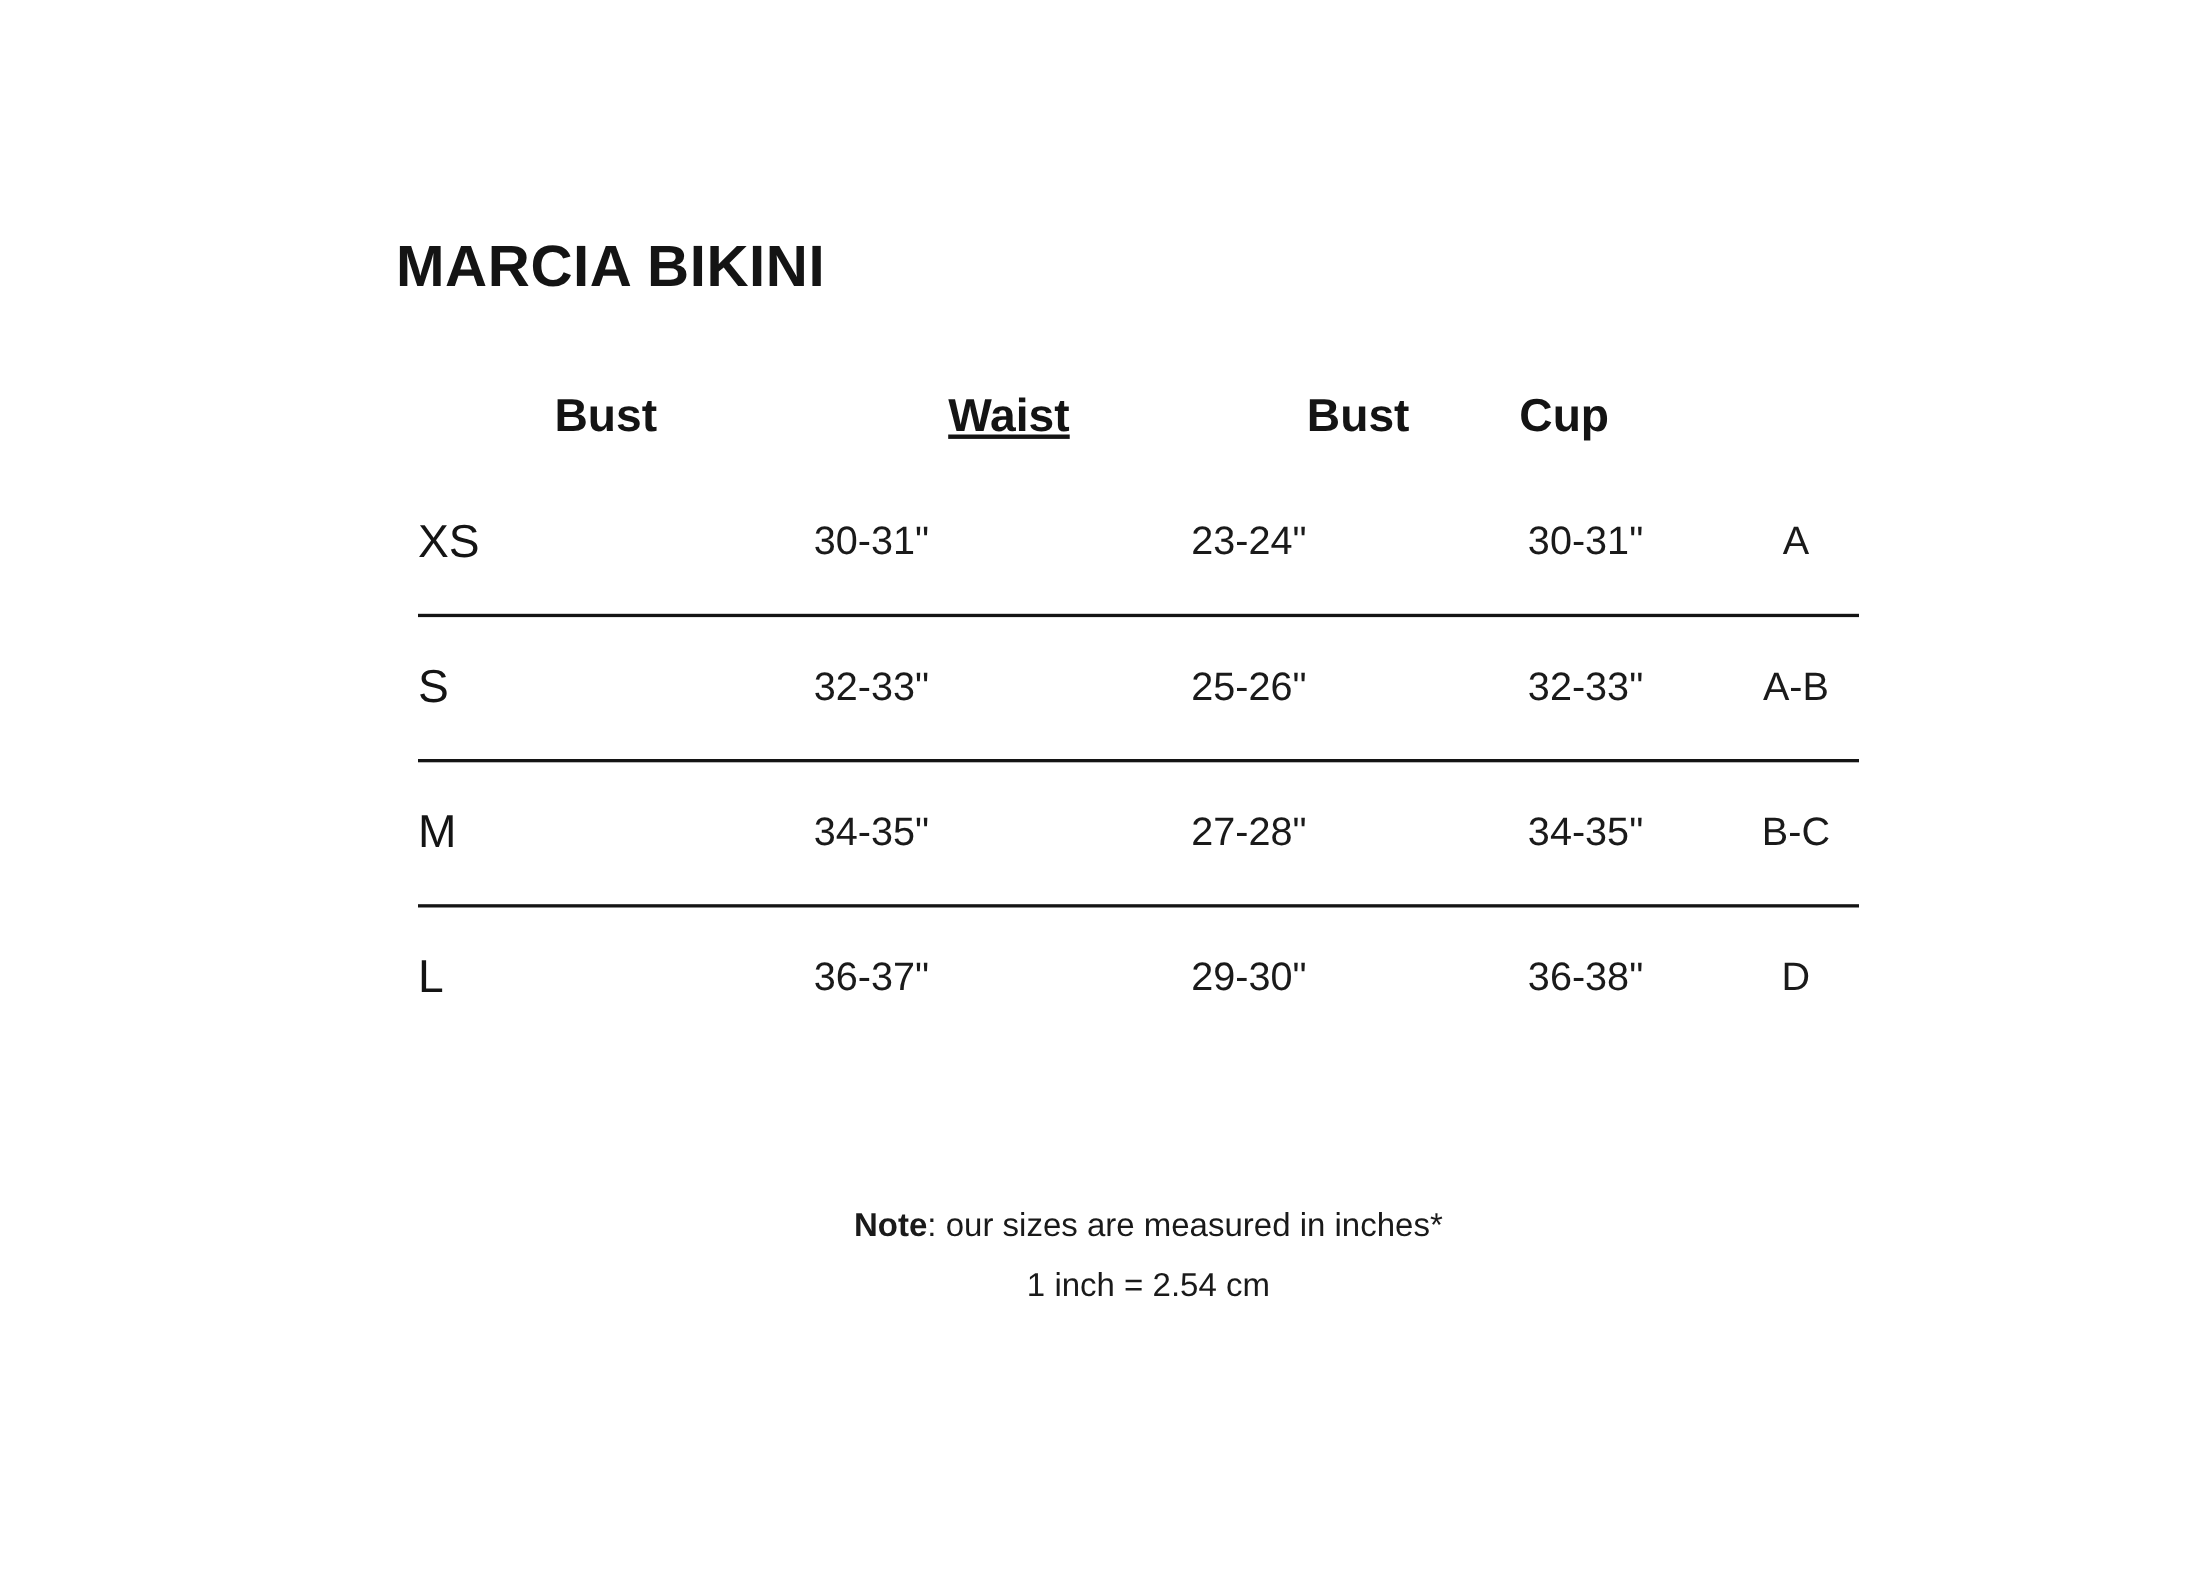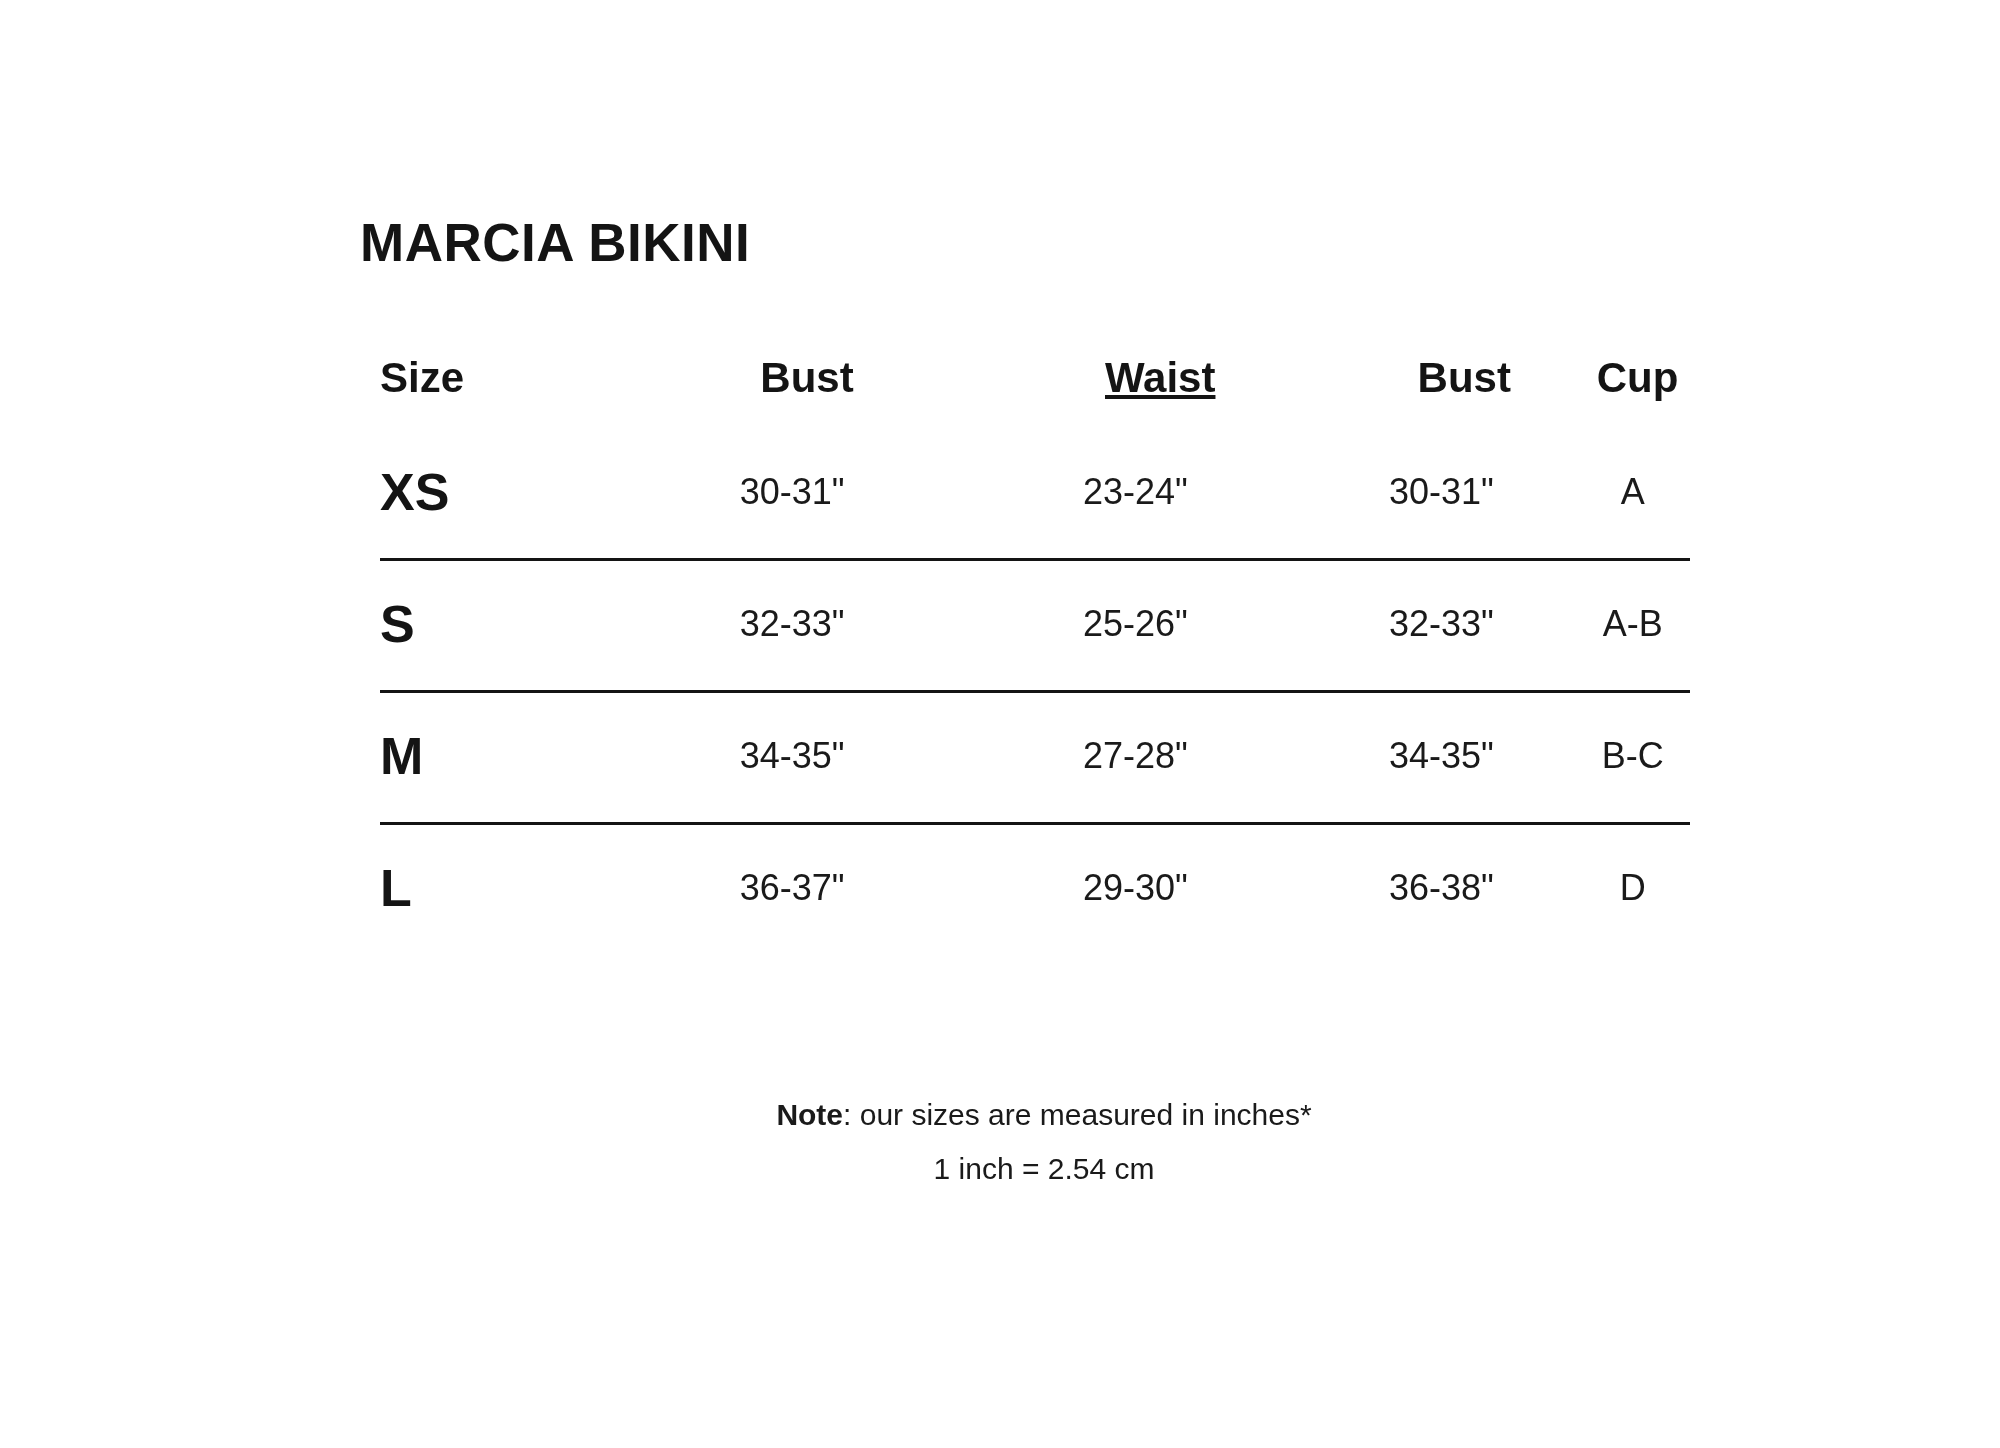--- a/index.html
+++ b/index.html
@@ -86,22 +86,22 @@
   .row.header .col-hips,
   .row.header .col-cup {
     text-align: left;
   }
   .row.header .col-bust  { padding-left: 144px; box-sizing: border-box; }
   .row.header .col-waist { padding-left: 144px; box-sizing: border-box; text-decoration: underline; }
   .row.header .col-hips  { padding-left: 110px; box-sizing: border-box; }
   .row.header .col-cup   { padding-left: 8px;   box-sizing: border-box; text-align: center; }
 
   .row .col-size {
-    font-size: 52px;
-    font-weight: 700;
+    font-size: 42px;
+    font-weight: 400;
     color: #141414;
   }
 
   .note {
     position: absolute;
     left: 0;
     top: 1088px;
     width: 2000px;
     text-align: center;
     font-size: 30px;
@@ -119,21 +119,20 @@
 </head>
 <body>
 
 <div class="page">
 
   <div class="title">MARCIA BIKINI</div>
 
   <div class="table">
 
     <div class="row header">
-      <div class="cell col-size">Size</div>
       <div class="cell col-bust">Bust</div>
       <div class="cell col-waist">Waist</div>
       <div class="cell col-hips">Bust</div>
       <div class="cell col-cup">Cup</div>
     </div>
 
     <div class="row">
       <div class="cell col-size">XS</div>
       <div class="cell col-bust">30-31"</div>
       <div class="cell col-waist">23-24"</div>

